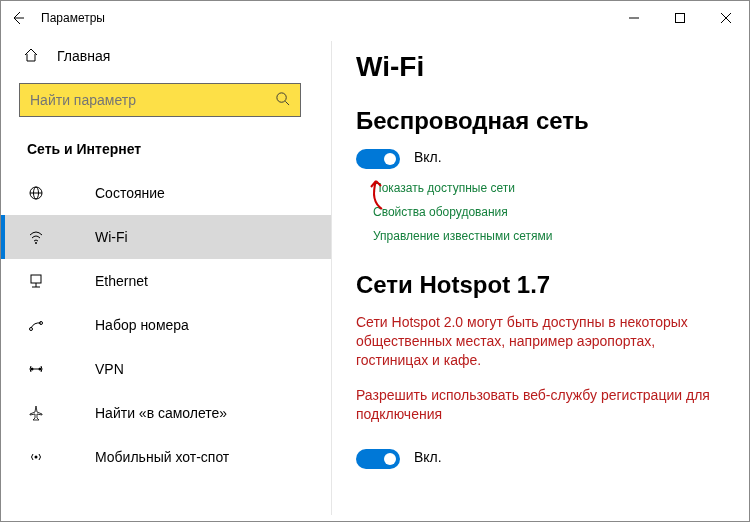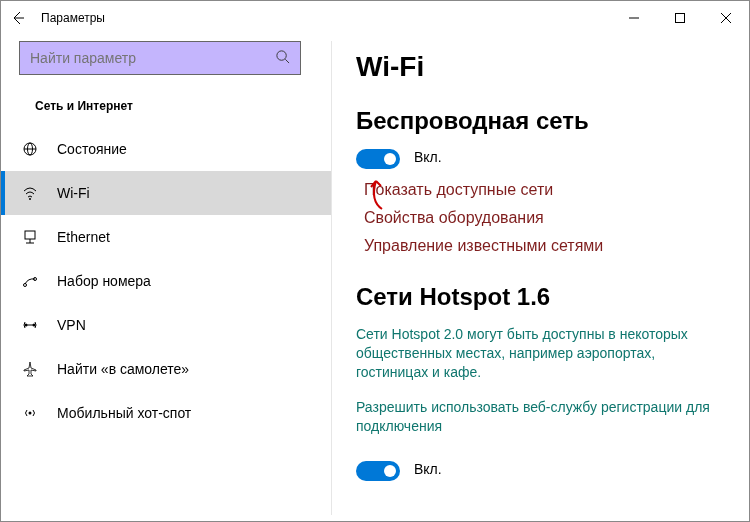--- a/index.html
+++ b/index.html
@@ -14,40 +14,40 @@
   .titlebar .ctl { width: 46px; height: 34px; display: flex; align-items: center; justify-content: center; color: #000; }
   .titlebar .ctl svg { width: 10px; height: 10px; }
 
   .body { flex: 1; display: flex; overflow: hidden; }
 
   
   .sidebar { width: 330px; display: flex; flex-direction: column; padding: 0; }
   .home-row { display: flex; align-items: center; height: 42px; padding-left: 22px; cursor: pointer; }
   .home-row .label { margin-left: 18px; font-size: 14px; }
   .search-wrap { padding: 6px 18px 4px 18px; }
-  .search { width: 282px; height: 34px; border: 1px solid #666; background: #c4b5fd; display: flex; align-items: center; padding: 0 10px; }
+  .search { width: 282px; height: 34px; border: 1px solid #666; background: #fde047; display: flex; align-items: center; padding: 0 10px; }
   .search input { flex: 1; border: none; outline: none; font-size: 14px; color: #666; background: transparent; }
-  .category { font-weight: 600; font-size: 12px; padding: 20px 22px 14px 34px; }
+  .category { font-weight: 600; font-size: 14px; padding: 20px 22px 14px 26px; }
   .nav { flex: 1; overflow: hidden; }
-  .nav-item { display: flex; align-items: center; height: 44px; padding-left: 16px; cursor: pointer; border-left: 4px solid transparent; }
+  .nav-item { display: flex; align-items: center; height: 44px; padding-left: 22px; cursor: pointer; border-left: 4px solid transparent; gap: 32px; }
   .nav-item.selected { background: #d9d9d9; border-left: 4px solid #0078d7; }
   .nav-item .icon { width: 18px; display: flex; justify-content: center; color: #333; }
   .nav-item .label { margin-left: 18px; font-size: 14px; }
   .divider { width: 1px; background: #e6e6e6; margin: 6px 0 6px 0; }
 
   
   .content { flex: 1; padding: 10px 24px 10px 24px; overflow: hidden; }
   .content h1 { font-size: 28px; font-weight: 600; margin: 6px 0 24px 0; }
   .content h2 { font-size: 24px; font-weight: 600; margin: 6px 0 14px 0; }
   .toggle-row { display: flex; margin-bottom: 12px; }
   .toggle { width: 44px; height: 20px; border-radius: 10px; background: #0078d7; position: relative; cursor: pointer; }
   .toggle .knob { width: 12px; height: 12px; background: #fff; border-radius: 50%; position: absolute; top: 4px; right: 4px; }
   .toggle-label { margin-left: 14px; font-size: 14px; }
-  .link { color: #7f1d1d; font-size: 16px; margin: 10px 8px; cursor: pointer; display: block; }
-  .para { font-size: 14px; color: #0f766e; line-height: 1.35; margin: 4px 0 16px 0; max-width: 380px; }
+  .link { color: #15803d; font-size: 12px; margin: 10px 17px; cursor: pointer; display: block; }
+  .para { font-size: 14px; color: #b91c1c; line-height: 1.35; margin: 4px 0 16px 0; max-width: 380px; }
   .section2 { margin-top: 28px; }
   .arrow-annot { position: absolute; margin-top: -6px; margin-left: 4px; pointer-events: none; }
 </style>
 </head>
 <body>
 
 <div class="window">
 
   <div class="titlebar">
     <div class="back">
@@ -73,20 +73,28 @@
           <line x1="0" y1="0" x2="10" y2="10" stroke="#000" stroke-width="1"></line>
           <line x1="10" y1="0" x2="0" y2="10" stroke="#000" stroke-width="1"></line>
         </svg>
     </div>
   </div>
 
   <div class="body">
 
     <div class="sidebar">
 
+      <div class="home-row">
+        <span class="icon">
+          <svg width="16" height="16" viewBox="0 0 16 16">
+              <path d="M2 8 L8 2 L14 8 M4 7 V14 H12 V7" stroke="#000" stroke-width="1" fill="none"></path>
+            </svg>
+        </span>
+        <span class="label">Главная</span>
+      </div>
 
       <div class="search-wrap">
         <div class="search">
           <input type="text" placeholder="Найти параметр" style="">
           <span>
             <svg width="15" height="15" viewBox="0 0 16 16">
                 <circle cx="7" cy="7" r="5" stroke="#333" stroke-width="1" fill="none"></circle>
                 <line x1="11" y1="11" x2="15" y2="15" stroke="#333" stroke-width="1"></line>
               </svg>
           </span>
@@ -191,21 +199,21 @@
       <svg class="arrow-annot" width="40" height="40" viewBox="0 0 40 40">
         <path d="M22 34 Q10 26 16 6" stroke="#cc0000" stroke-width="2" fill="none"></path>
         <path d="M16 6 L11 12 M16 6 L21 11" stroke="#cc0000" stroke-width="2" fill="none"></path>
       </svg>
 
       <a class="link">Показать доступные сети</a>
       <a class="link">Свойства оборудования</a>
       <a class="link">Управление известными сетями</a>
 
       <div class="section2">
-        <h2>Сети Hotspot 1.6</h2>
+        <h2>Сети Hotspot 1.7</h2>
         <p class="para">Сети Hotspot 2.0 могут быть доступны в некоторых общественных местах, например аэропортах, гостиницах и кафе.</p>
         <p class="para" style="margin-bottom:26px">Разрешить использовать веб-службу регистрации для подключения</p>
         <div class="toggle-row">
           <div class="toggle">
             <div class="knob"></div>
           </div>
           <span class="toggle-label">Вкл.</span>
         </div>
       </div>
 

